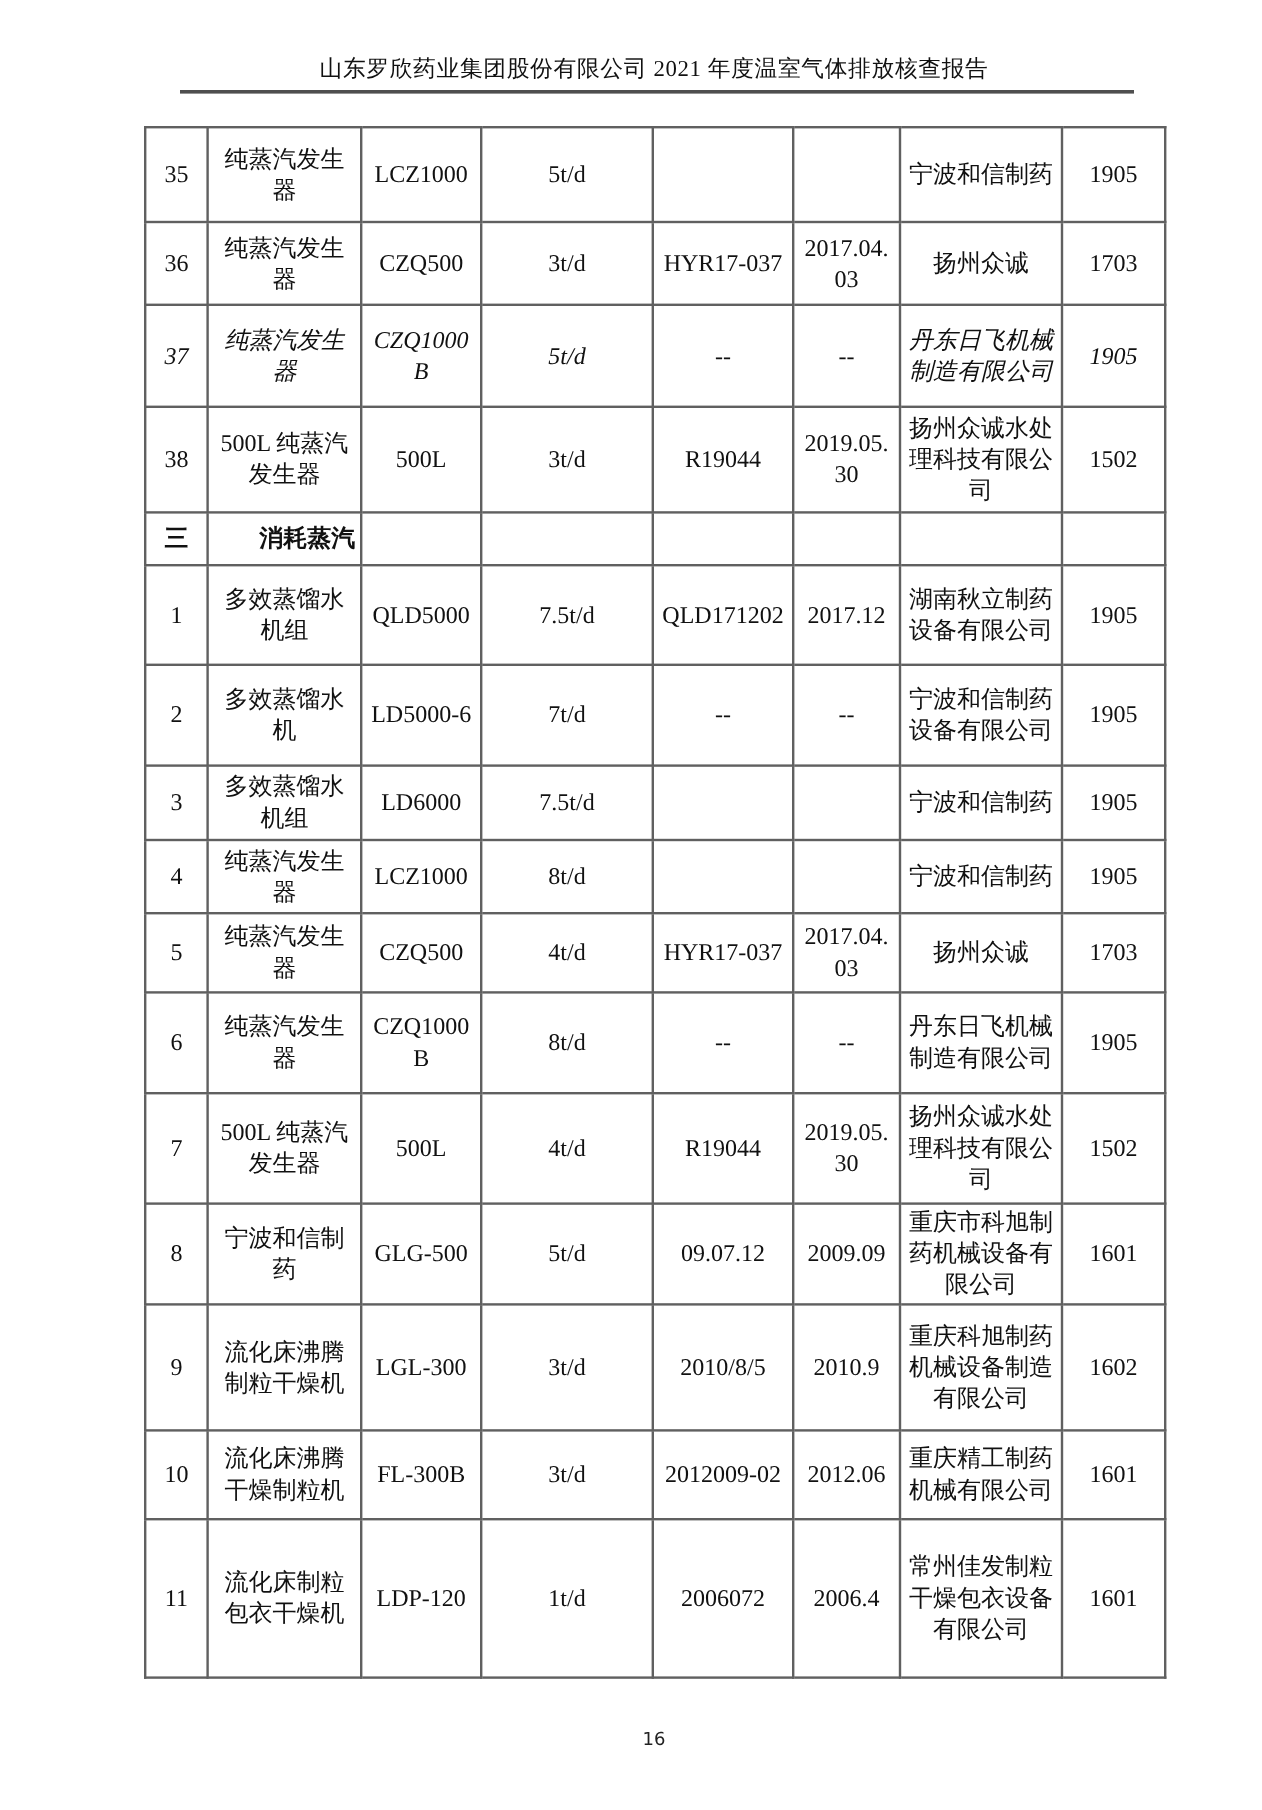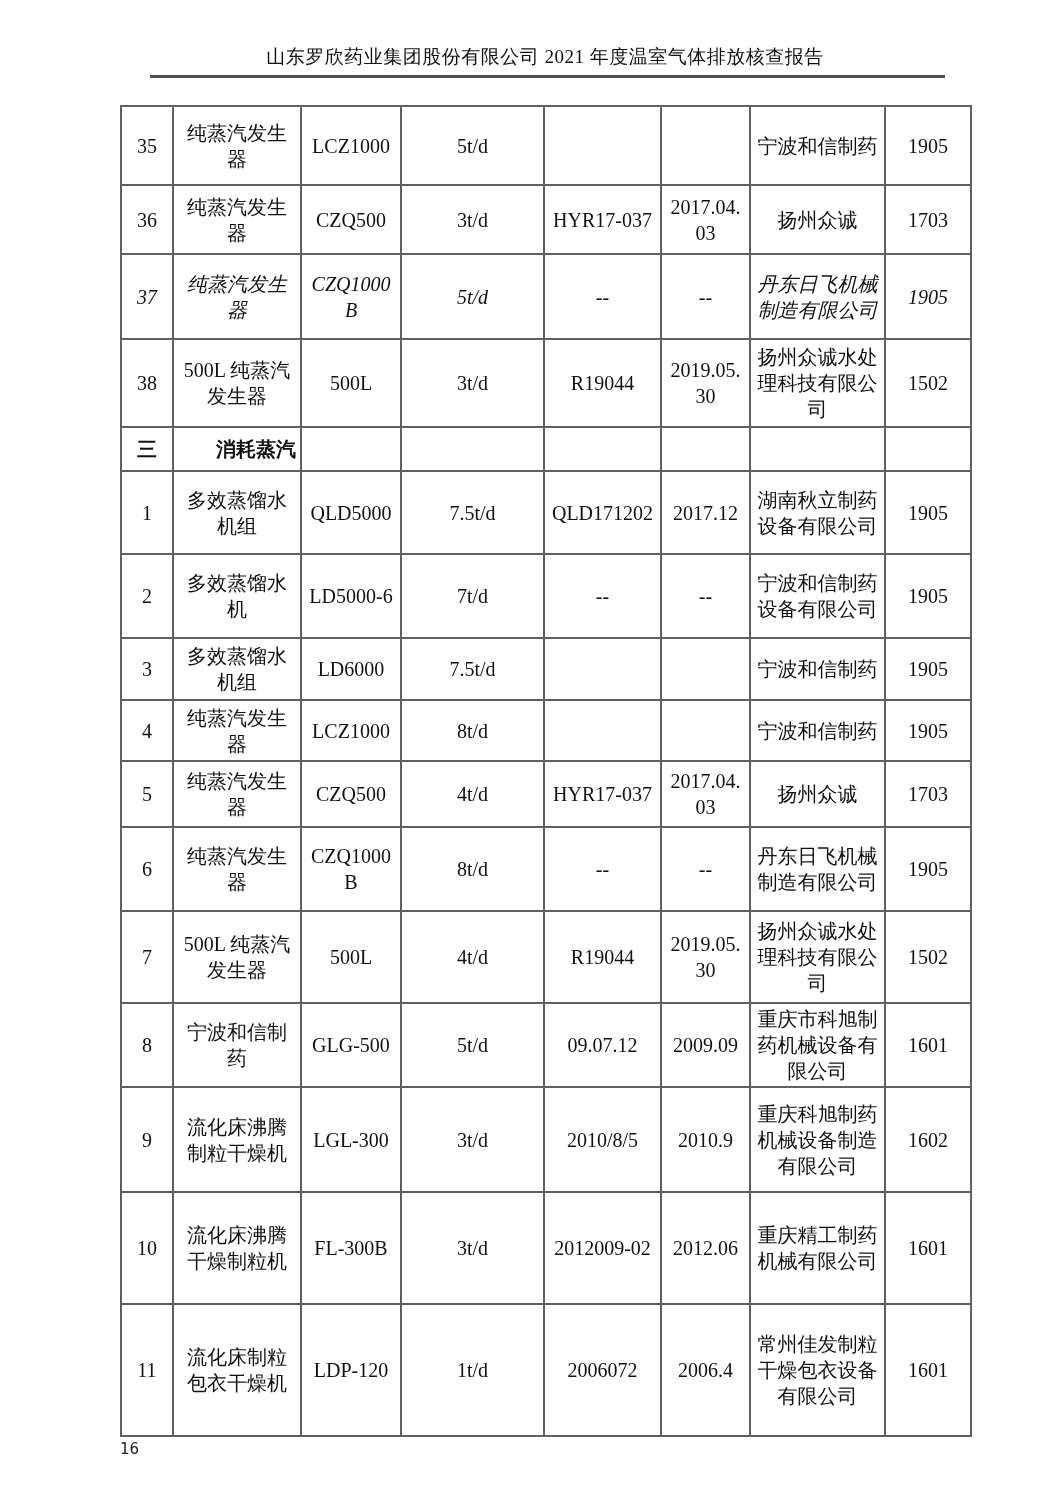--- a/index.html
+++ b/index.html
@@ -60,21 +60,21 @@
   tr.section-row { font-weight: bold; }
   tr.section-row td.col-equipment-name {
     text-align: right;
     padding-left: 9px;
   }
   .footer {
     position: absolute;
     left: 120px;
     top: 1440px;
     width: 850px;
-    text-align: left;
+    text-align: center;
     font-size: 15px;
     font-family: "DejaVu Sans", "Liberation Sans", sans-serif;
     color: #222222;
   }
 </style>
 </head>
 <body>
 
 <div class="content">
   <div>
@@ -227,21 +227,21 @@
         <tr style="height: 105px;">
           <td class="col-serial-no">9</td>
           <td class="col-equipment-name">流化床沸腾制粒干燥机</td>
           <td class="col-model">LGL-300</td>
           <td class="col-capacity">3t/d</td>
           <td class="col-factory-no">2010/8/5</td>
           <td class="col-date">2010.9</td>
           <td class="col-manufacturer">重庆科旭制药机械设备制造有限公司</td>
           <td class="col-workshop-code">1602</td>
         </tr>
-        <tr style="height: 112px;">
+        <tr style="height: 74px;">
           <td class="col-serial-no">10</td>
           <td class="col-equipment-name">流化床沸腾干燥制粒机</td>
           <td class="col-model">FL-300B</td>
           <td class="col-capacity">3t/d</td>
           <td class="col-factory-no">2012009-02</td>
           <td class="col-date">2012.06</td>
           <td class="col-manufacturer">重庆精工制药机械有限公司</td>
           <td class="col-workshop-code">1601</td>
         </tr>
         <tr style="height: 132px;">

